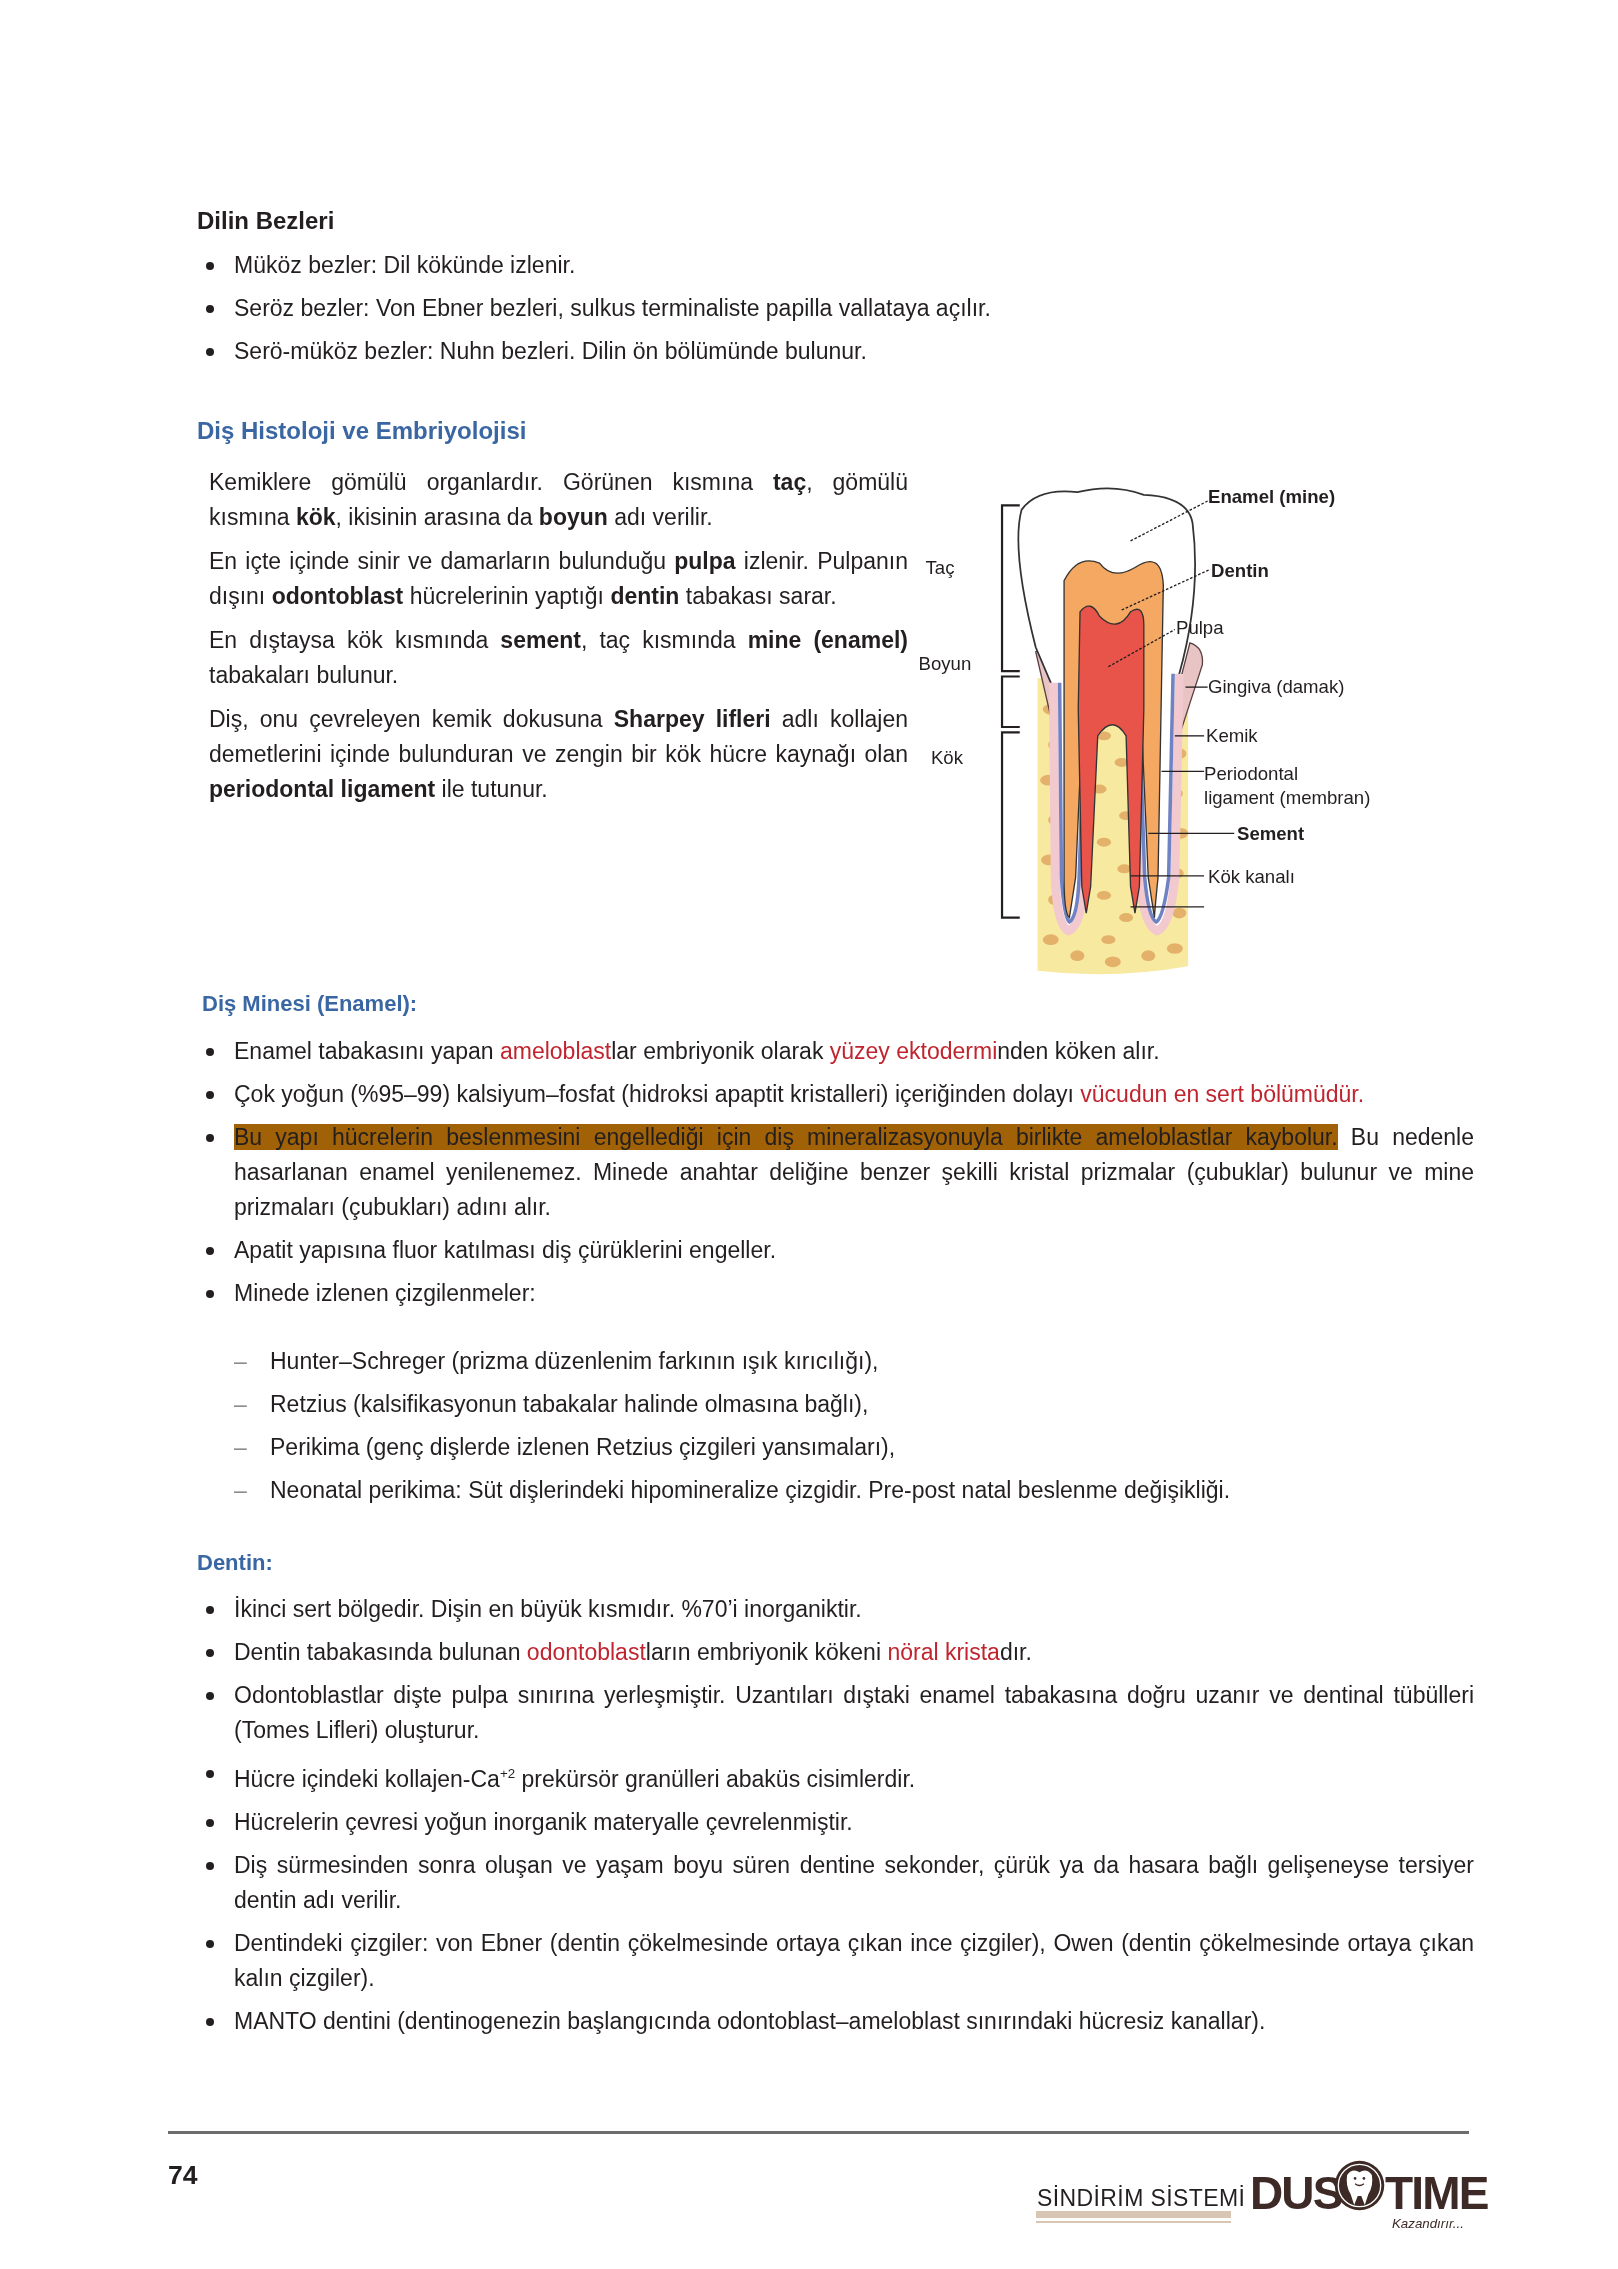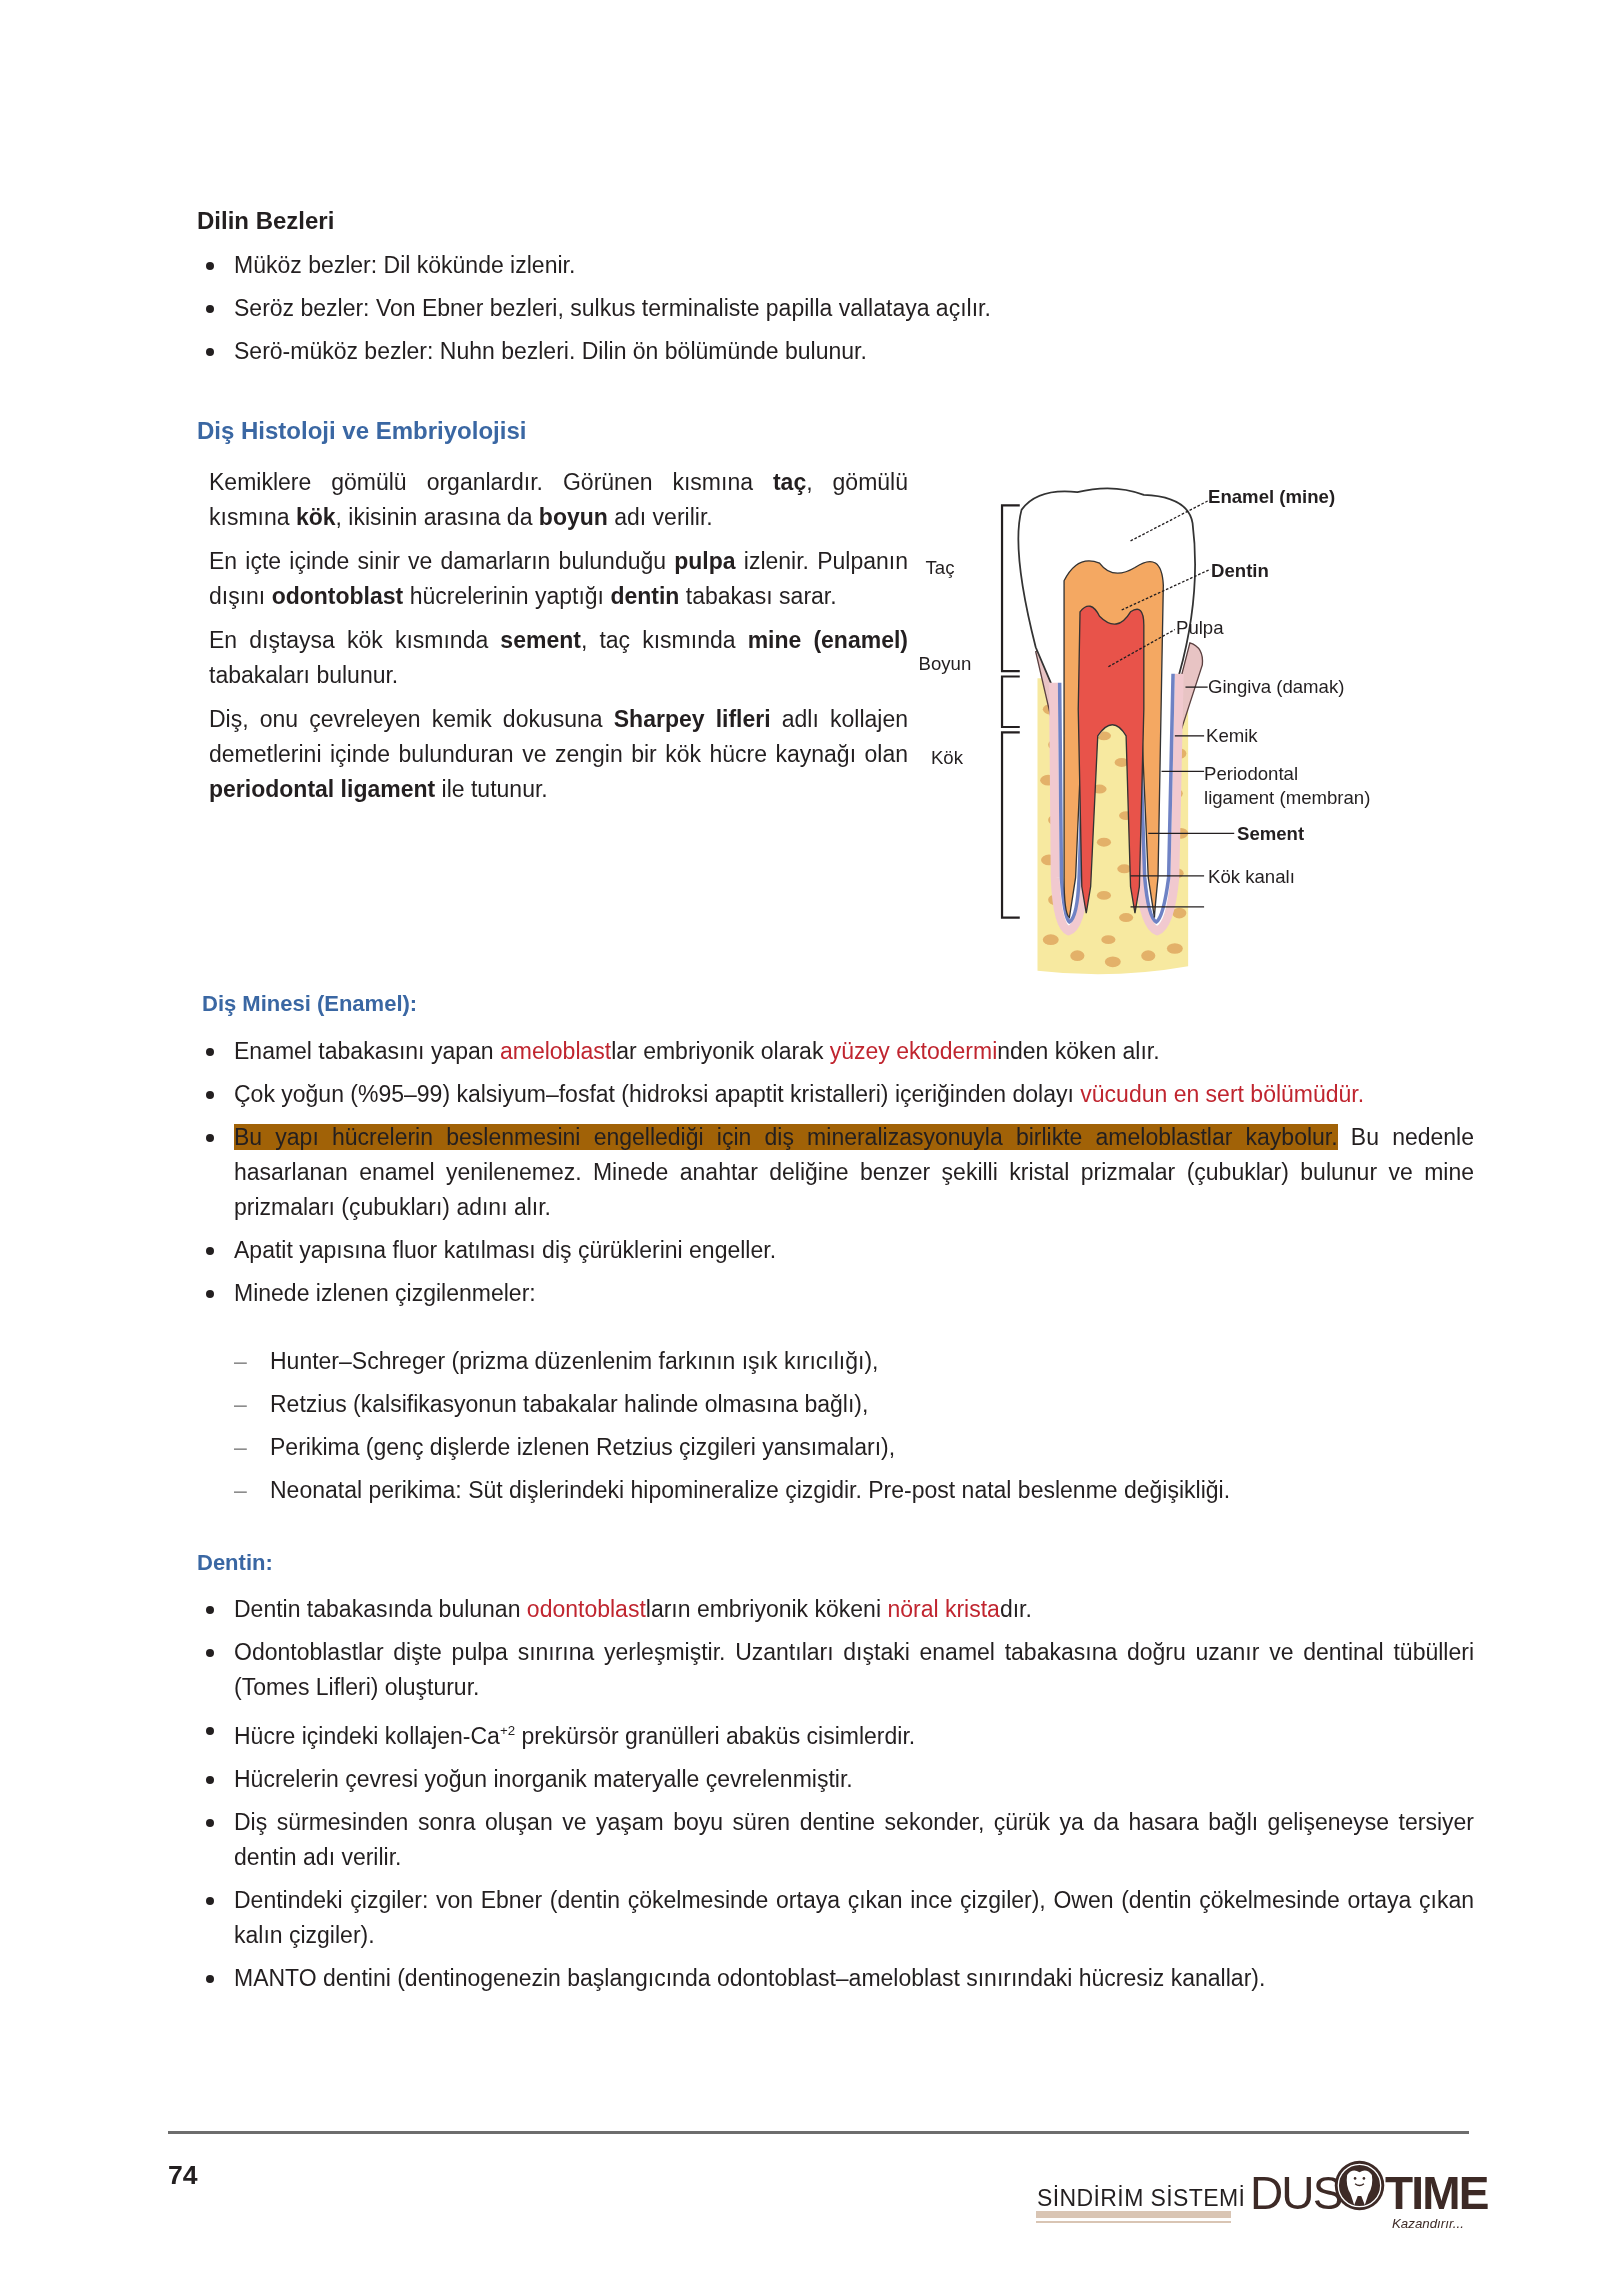--- a/index.html
+++ b/index.html
@@ -19,21 +19,21 @@
   ul.dash > li::before { content: "–"; position: absolute; left: 37px; top: 0; color: #8c8c8c; }
   b { font-weight: bold; }
   .red { color: #c0252f; font-weight: normal; }
   .hl { background: #a16207; }
   .footer-line { position: absolute; left: 168px; top: 2131px; width: 1301px; height: 2.7px; background: #6d6d6d; }
   .page-num { position: absolute; left: 168px; top: 2160px; font-size: 26.6px; font-weight: bold; color: #231f20; }
   .section-name { position: absolute; left: 1037px; top: 2185px; font-size: 23px; color: #231f20; letter-spacing: 0.4px; }
   .section-bar1 { position: absolute; left: 1036px; top: 2211px; width: 195px; height: 7px; background: #d9c5b4; }
   .section-bar2 { position: absolute; left: 1036px; top: 2221px; width: 195px; height: 1.8px; background: #d9c5b4; }
   .logo { position: absolute; left: 1241px; top: 2150px; width: 239px; height: 89px; }
-  .logo .dus { position: absolute; left: 8.9px; top: 16px; font-size: 46px; font-weight: normal; color: #3d2a26; letter-spacing: -1.8px; }
+  .logo .dus { position: absolute; left: 8.9px; top: 16px; font-size: 46px; font-weight: bold; color: #3d2a26; letter-spacing: -1.8px; }
   .logo .time { position: absolute; left: 144px; top: 16px; font-size: 46px; color: #3d2a26; letter-spacing: -1.8px; font-weight: bold; }
   .logo .tag { position: absolute; left: 151px; top: 66px; font-size: 13.3px; font-style: italic; color: #3d2a26; }
   .logo .circle { position: absolute; left: 92px; top: 8.9px; width: 53px; height: 53px; }
   .diag-label { position: absolute; font-size: 18.6px; color: #231f20; white-space: nowrap; }
   .diag-label.bold { font-weight: bold; }
 </style>
 </head>
 <body>
 
 <div class="abs h-black" style="left:197px; top:207px;">Dilin Bezleri</div>
@@ -139,20 +139,21 @@
 </ul>
 <ul class="dash abs" style="left:197px; top:1344px; width:1277px;">
   <li>Hunter–Schreger (prizma düzenlenim farkının ışık kırıcılığı),</li>
   <li>Retzius (kalsifikasyonun tabakalar halinde olmasına bağlı),</li>
   <li>Perikima (genç dişlerde izlenen Retzius çizgileri yansımaları),</li>
   <li>Neonatal perikima: Süt dişlerindeki hipomineralize çizgidir. Pre-post natal beslenme değişikliği.</li>
 </ul>
 
 <div class="abs h-blue-sm" style="left:197px; top:1550px;">Dentin:</div>
 <ul class="bul abs" style="left:197px; top:1592px; width:1277px;">
+  <li>İkinci sert bölgedir. Dişin en büyük kısmıdır. %70’i inorganiktir.</li>
   <li><span>Dentin tabakasında bulunan </span><span class="red">odontoblast</span><span>ların embriyonik kökeni </span><span class="red">nöral krista</span><span>dır.</span></li>
   <li>Odontoblastlar dişte pulpa sınırına yerleşmiştir. Uzantıları dıştaki enamel tabakasına doğru uzanır ve dentinal tübülleri (Tomes Lifleri) oluşturur.</li>
   <li><span>Hücre içindeki kollajen-Ca</span><sup style="font-size:13.3px;">+2</sup><span> prekürsör granülleri abaküs cisimlerdir.</span></li>
   <li>Hücrelerin çevresi yoğun inorganik materyalle çevrelenmiştir.</li>
   <li>Diş sürmesinden sonra oluşan ve yaşam boyu süren dentine sekonder, çürük ya da hasara bağlı gelişeneyse tersiyer dentin adı verilir.</li>
   <li>Dentindeki çizgiler: von Ebner (dentin çökelmesinde ortaya çıkan ince çizgiler), Owen (dentin çökelmesinde ortaya çıkan kalın çizgiler).</li>
   <li>MANTO dentini (dentinogenezin başlangıcında odontoblast–ameloblast sınırındaki hücresiz kanallar).</li>
 </ul>
 
 <div class="footer-line"></div>

